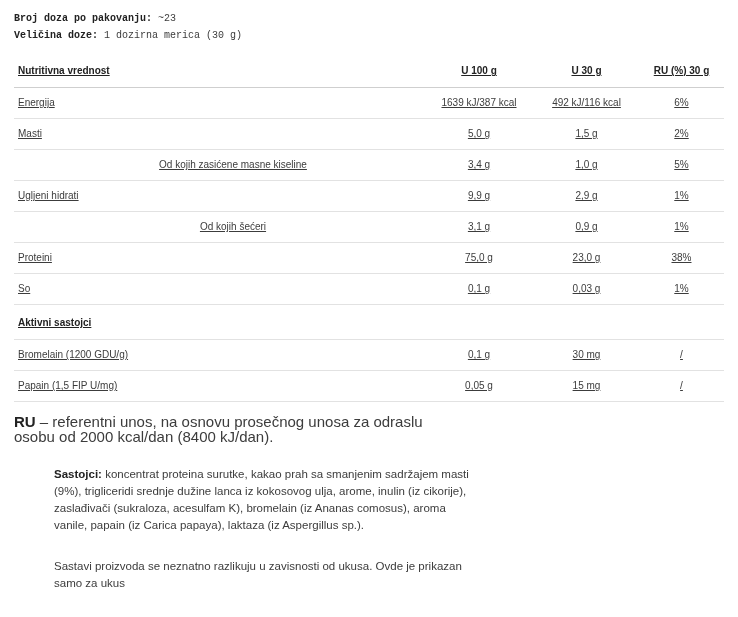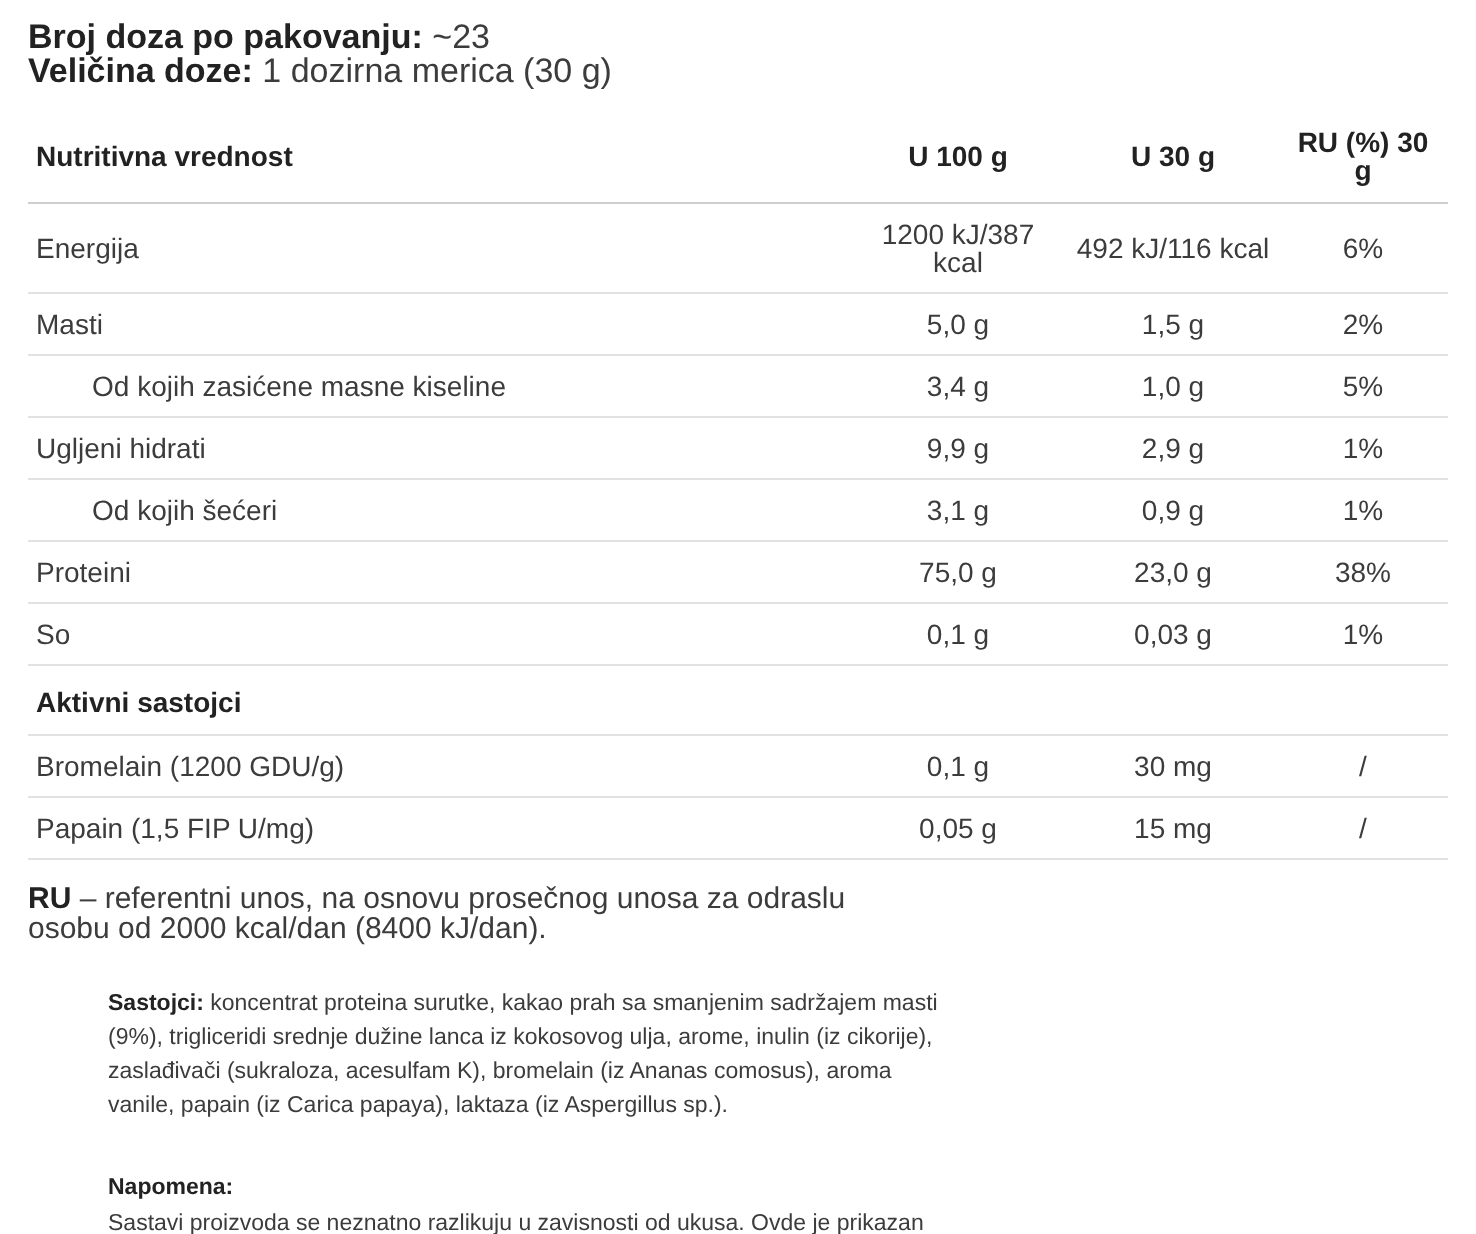--- a/index.html
+++ b/index.html
@@ -19,61 +19,64 @@
     position: relative;
     width: 738px;
     height: 617px;
     box-sizing: border-box;
     padding: 10px 14px 0 14px;
   }
   .head-lines {
     margin-bottom: 14px;
   }
   .head-line {
-    font-size: 17px;
+    font-size: 10px;
     line-height: 17px;
     color: #3c3c3c;
+    font-family: Liberation Mono, monospace;
   }
   .head-line .lbl {
     font-weight: bold;
     color: #222;
   }
   table.nutri {
     width: 710px;
     border-collapse: collapse;
     table-layout: fixed;
   }
   table.nutri col.c1 { width: 410px; }
   table.nutri col.c2 { width: 110px; }
   table.nutri col.c3 { width: 105px; }
   table.nutri col.c4 { width: 85px; }
 
   table.nutri th, table.nutri td {
     border-bottom: 1px solid #e2e2e2;
     padding: 8px 4px 8px 4px;
-    font-size: 14px;
+    font-size: 10px;
     line-height: 14px;
     vertical-align: middle;
+    text-decoration: underline;
   }
   table.nutri thead th {
     border-bottom: 1px solid #cfcfcf;
     font-weight: bold;
     color: #222;
     padding-top: 6px;
     padding-bottom: 9px;
   }
   .th-name { text-align: left; }
   .th-num  { }
 
   td.name {
     text-align: left;
     color: #3c3c3c;
   }
   td.name.indent {
     padding-left: 32px;
+    text-align: center;
   }
   td.name.bold {
     font-weight: bold;
     color: #222;
   }
   td.num {
     text-align: center;
     color: #3c3c3c;
   }
   tr.section td {
@@ -135,21 +138,21 @@
       <tr>
         <th class="th-name">Nutritivna vrednost</th>
         <th class="th-num">U 100 g</th>
         <th class="th-num">U 30 g</th>
         <th class="th-num">RU (%) 30 g</th>
       </tr>
     </thead>
     <tbody id="nutri-body">
         <tr>
           <td class="name">Energija</td>
-          <td class="num">1200 kJ/387 kcal</td>
+          <td class="num">1639 kJ/387 kcal</td>
           <td class="num">492 kJ/116 kcal</td>
           <td class="num">6%</td>
         </tr>
         <tr>
           <td class="name">Masti</td>
           <td class="num">5,0 g</td>
           <td class="num">1,5 g</td>
           <td class="num">2%</td>
         </tr>
         <tr>
@@ -205,17 +208,16 @@
 
   <div class="footnote">
     <b>RU</b><span> – referentni unos, na osnovu prosečnog unosa za odraslu osobu od 2000 kcal/dan (8400 kJ/dan).</span>
   </div>
 
   <div class="block">
     <span class="lead">Sastojci:</span><span> koncentrat proteina surutke, kakao prah sa smanjenim sadržajem masti (9%), trigliceridi srednje dužine lanca iz kokosovog ulja, arome, inulin (iz cikorije), zaslađivači (sukraloza, acesulfam K), bromelain (iz Ananas comosus), aroma vanile, papain (iz Carica papaya), laktaza (iz Aspergillus sp.).</span>
   </div>
 
   <div class="block note">
-    <span class="lead">Napomena:</span>
     <span>Sastavi proizvoda se neznatno razlikuju u zavisnosti od ukusa. Ovde je prikazan samo za ukus </span>
   </div>
 
 </div>
 
 </body></html>

